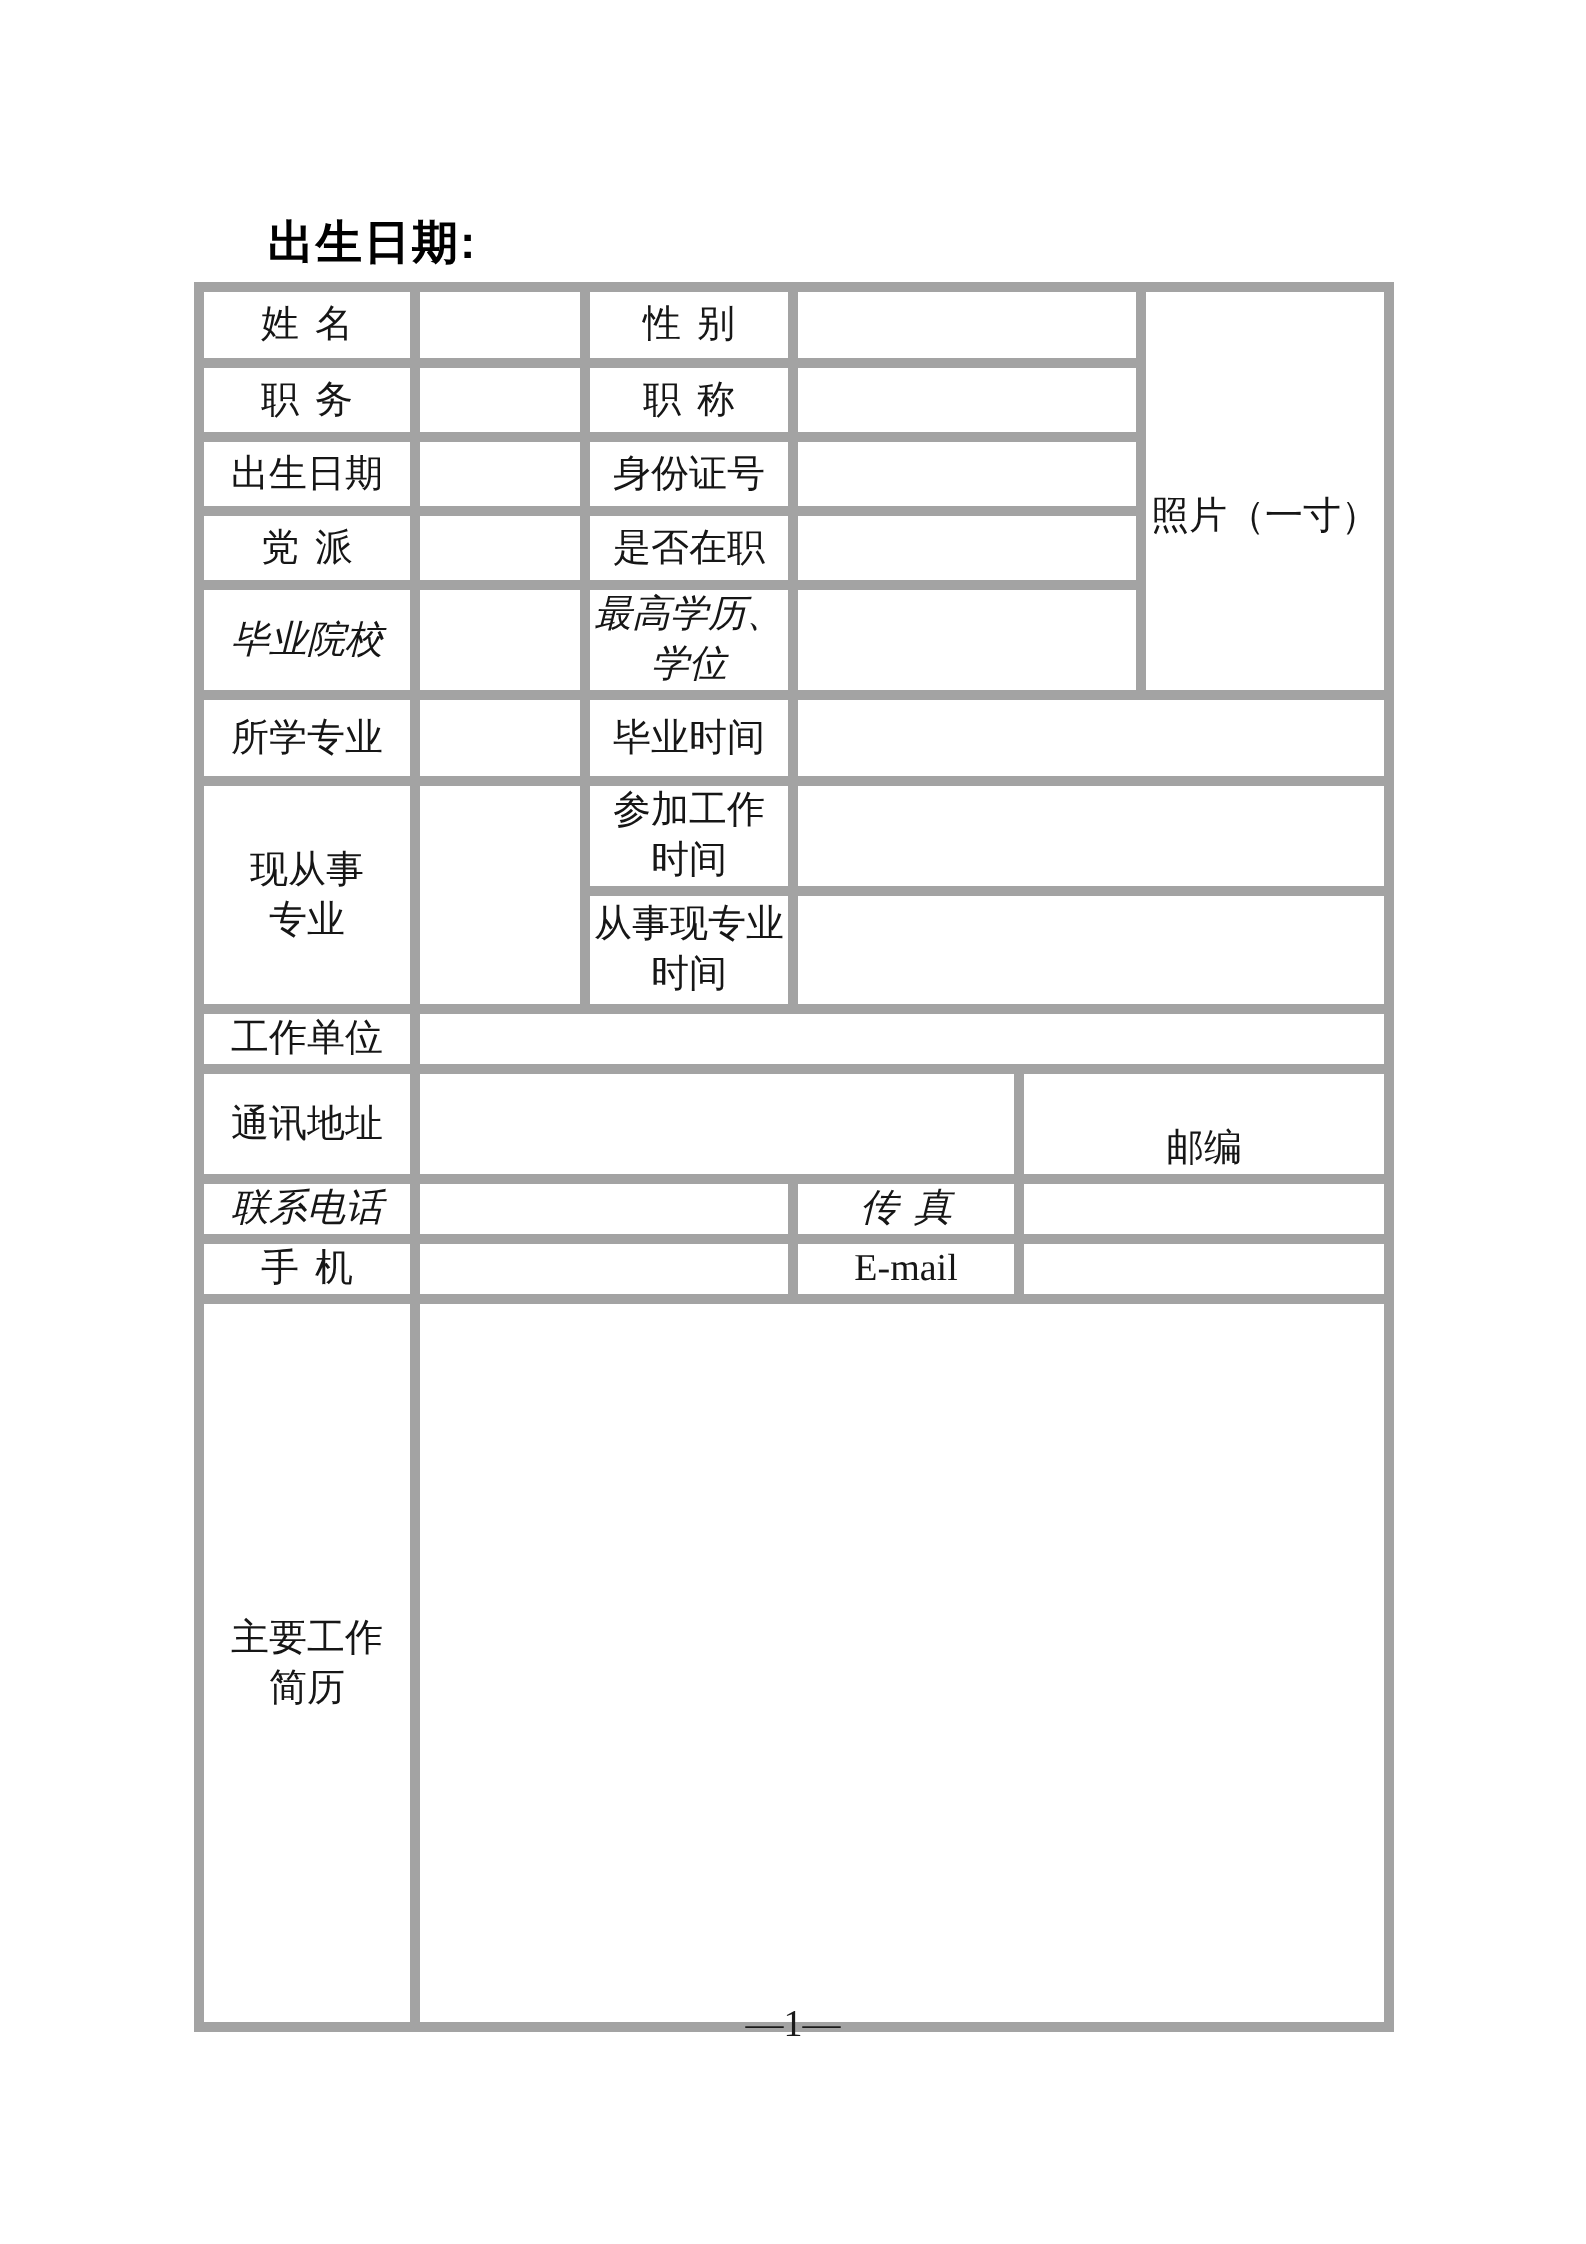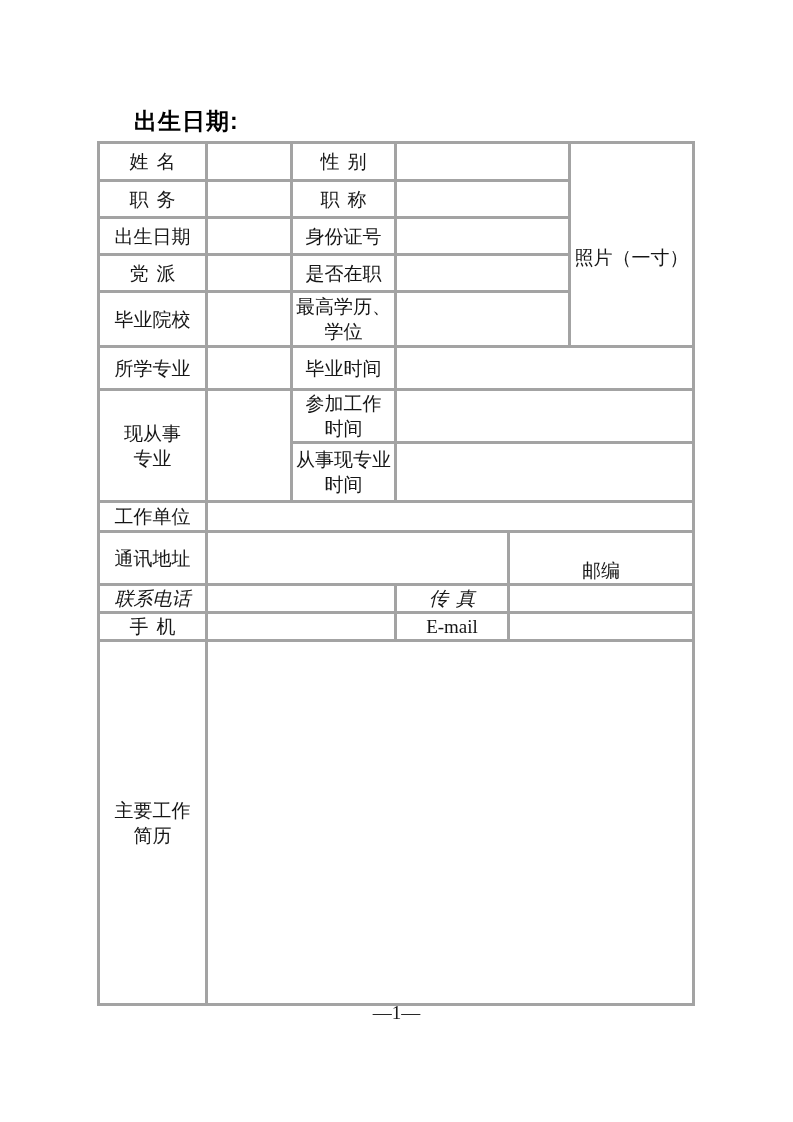--- a/index.html
+++ b/index.html
@@ -25,35 +25,35 @@
   }
   table.info-table {
     position: absolute;
     left: 97px;
     top: 141px;
     border-collapse: collapse;
     table-layout: fixed;
     width: 595px;
   }
   table.info-table td {
-    border: 3px solid #a3a3a3;
+    border: 5px solid #a3a3a3;
     text-align: center;
     vertical-align: middle;
     font-size: 19px;
     line-height: 25px;
     white-space: pre-line;
     padding: 0;
     overflow: hidden;
   }
   
   tr.r1  { height: 38px; }
   tr.r2  { height: 37px; }
   tr.r3  { height: 37px; margin-top: 32px; }
   tr.r4  { height: 37px; }
-  tr.r5  { height: 55px; }
+  tr.r5  { height: 55px; font-style: italic; }
   tr.r6  { height: 43px; }
   tr.r7  { height: 49px; }
   tr.r8  { height: 59px; }
   tr.r9  { height: 30px; }
   tr.r10 { height: 28px; }
   tr.r11 { height: 28px; font-style: italic; }
   tr.r12 { height: 28px; }
   tr.r13 { height: 364px; }
   
   .sp2 { letter-spacing: 8px; padding-left: 8px !important; }

